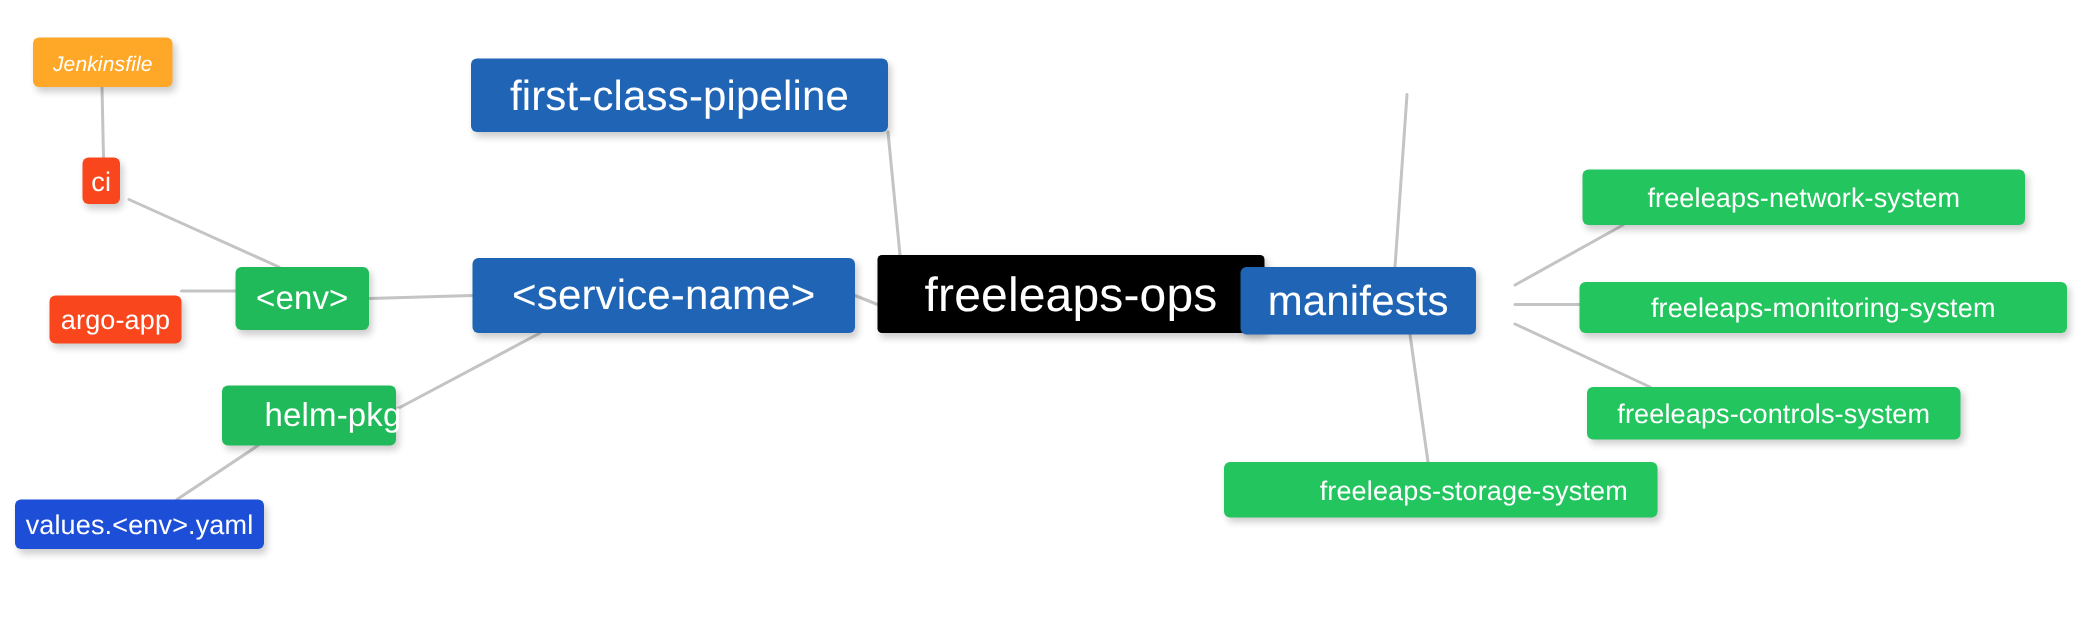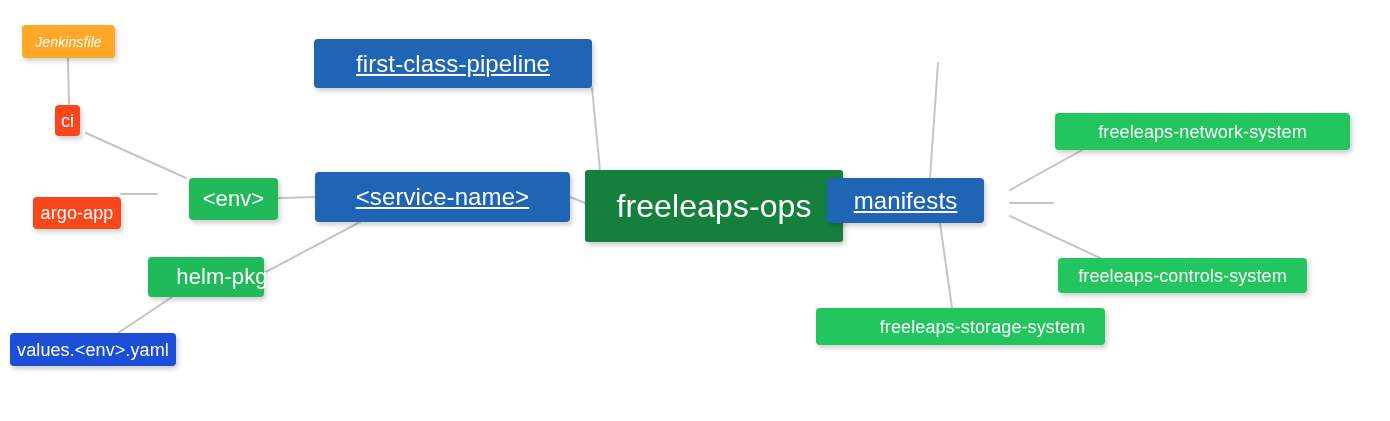--- a/index.html
+++ b/index.html
@@ -31,21 +31,21 @@
     align-items: center;
     justify-content: center;
     color: #ffffff;
     border-radius: 4px;
     white-space: nowrap;
     box-shadow: 2px 3px 5px rgba(0, 0, 0, 0.20);
     line-height: 1;
     letter-spacing: 0.1px;
   }
   .lvl-root   { font-size: 32px; border-radius: 3px; }
-  .lvl-1      { font-size: 24px; text-decoration: underline; }
+  .lvl-1      { font-size: 28px; }
   .lvl-2      { font-size: 22px; }
   .lvl-3      { font-size: 18px; }
   .lvl-4      { font-size: 14px; font-style: italic; }
 </style>
 </head>
 <body>
 
 <div id="mindmap">
   <svg id="edge-layer" viewBox="0 0 1390 421" xmlns="http://www.w3.org/2000/svg">
       <line x1="585" y1="203" x2="570" y2="197" stroke="#c4c4c4" stroke-width="2" stroke-linecap="round"></line>
@@ -56,26 +56,27 @@
       <line x1="186" y1="178" x2="86" y2="133" stroke="#c4c4c4" stroke-width="2" stroke-linecap="round"></line>
       <line x1="157" y1="194" x2="121" y2="194" stroke="#c4c4c4" stroke-width="2" stroke-linecap="round"></line>
       <line x1="69" y1="105" x2="68" y2="58" stroke="#c4c4c4" stroke-width="2" stroke-linecap="round"></line>
       <line x1="172" y1="297" x2="118" y2="333" stroke="#c4c4c4" stroke-width="2" stroke-linecap="round"></line>
       <line x1="930" y1="178" x2="938" y2="63" stroke="#c4c4c4" stroke-width="2" stroke-linecap="round"></line>
       <line x1="1010" y1="190" x2="1082" y2="150" stroke="#c4c4c4" stroke-width="2" stroke-linecap="round"></line>
       <line x1="1010" y1="203" x2="1053" y2="203" stroke="#c4c4c4" stroke-width="2" stroke-linecap="round"></line>
       <line x1="1010" y1="216" x2="1100" y2="258" stroke="#c4c4c4" stroke-width="2" stroke-linecap="round"></line>
       <line x1="940" y1="223" x2="952" y2="308" stroke="#c4c4c4" stroke-width="2" stroke-linecap="round"></line>
     </svg>
-<div class="node lvl-root" style="left: 585px; top: 170px; width: 258px; height: 72px; background: #15803d;">freeleaps-ops</div>
+<div class="node lvl-root" style="left: 585px; top: 170px; width: 258px; height: 52px; background: #000000;">freeleaps-ops</div>
     <div class="node lvl-1" style="left: 315px; top: 172px; width: 255px; height: 50px; background: rgb(31, 100, 181);">&lt;service-name&gt;</div>
     <div class="node lvl-1" style="left: 827px; top: 178px; width: 157px; height: 45px; background: rgb(31, 100, 181);">manifests</div>
     <div class="node lvl-1" style="left: 314px; top: 39px; width: 278px; height: 49px; background: rgb(31, 100, 181);">first-class-pipeline</div>
-    <div class="node lvl-2" style="left: 157px; top: 178px; width: 89px; height: 42px; background: rgb(33, 186, 90); margin-left: 32px;">&lt;env&gt;</div>
+    <div class="node lvl-2" style="left: 157px; top: 178px; width: 89px; height: 42px; background: rgb(33, 186, 90);">&lt;env&gt;</div>
     <div class="node lvl-2" style="left: 148px; top: 257px; width: 116px; height: 40px; background: rgb(33, 186, 90); padding-left: 32px;">helm-pkg</div>
     <div class="node lvl-3" style="left: 55px; top: 105px; width: 25px; height: 31px; background: rgb(249, 70, 28);">ci</div>
     <div class="node lvl-3" style="left: 33px; top: 178px; width: 88px; height: 32px; background: rgb(249, 70, 28); margin-top: 19px;">argo-app</div>
     <div class="node lvl-4" style="left: 22px; top: 25px; width: 93px; height: 33px; background: rgb(255, 167, 38);">Jenkinsfile</div>
     <div class="node lvl-3" style="left: 10px; top: 333px; width: 166px; height: 33px; background: #1d4ed8;">values.&lt;env&gt;.yaml</div>
     <div class="node lvl-3" style="left: 1055px; top: 113px; width: 295px; height: 37px; background: rgb(34, 197, 94);">freeleaps-network-system</div>
+    <div class="node lvl-3" style="left: 1053px; top: 188px; width: 325px; height: 34px; background: rgb(34, 197, 94);">freeleaps-monitoring-system</div>
     <div class="node lvl-3" style="left: 1058px; top: 258px; width: 249px; height: 35px; background: rgb(34, 197, 94);">freeleaps-controls-system</div>
     <div class="node lvl-3" style="left: 816px; top: 308px; width: 289px; height: 37px; background: rgb(34, 197, 94); padding-left: 44px;">freeleaps-storage-system</div>
   </div>
 
 </body></html>

